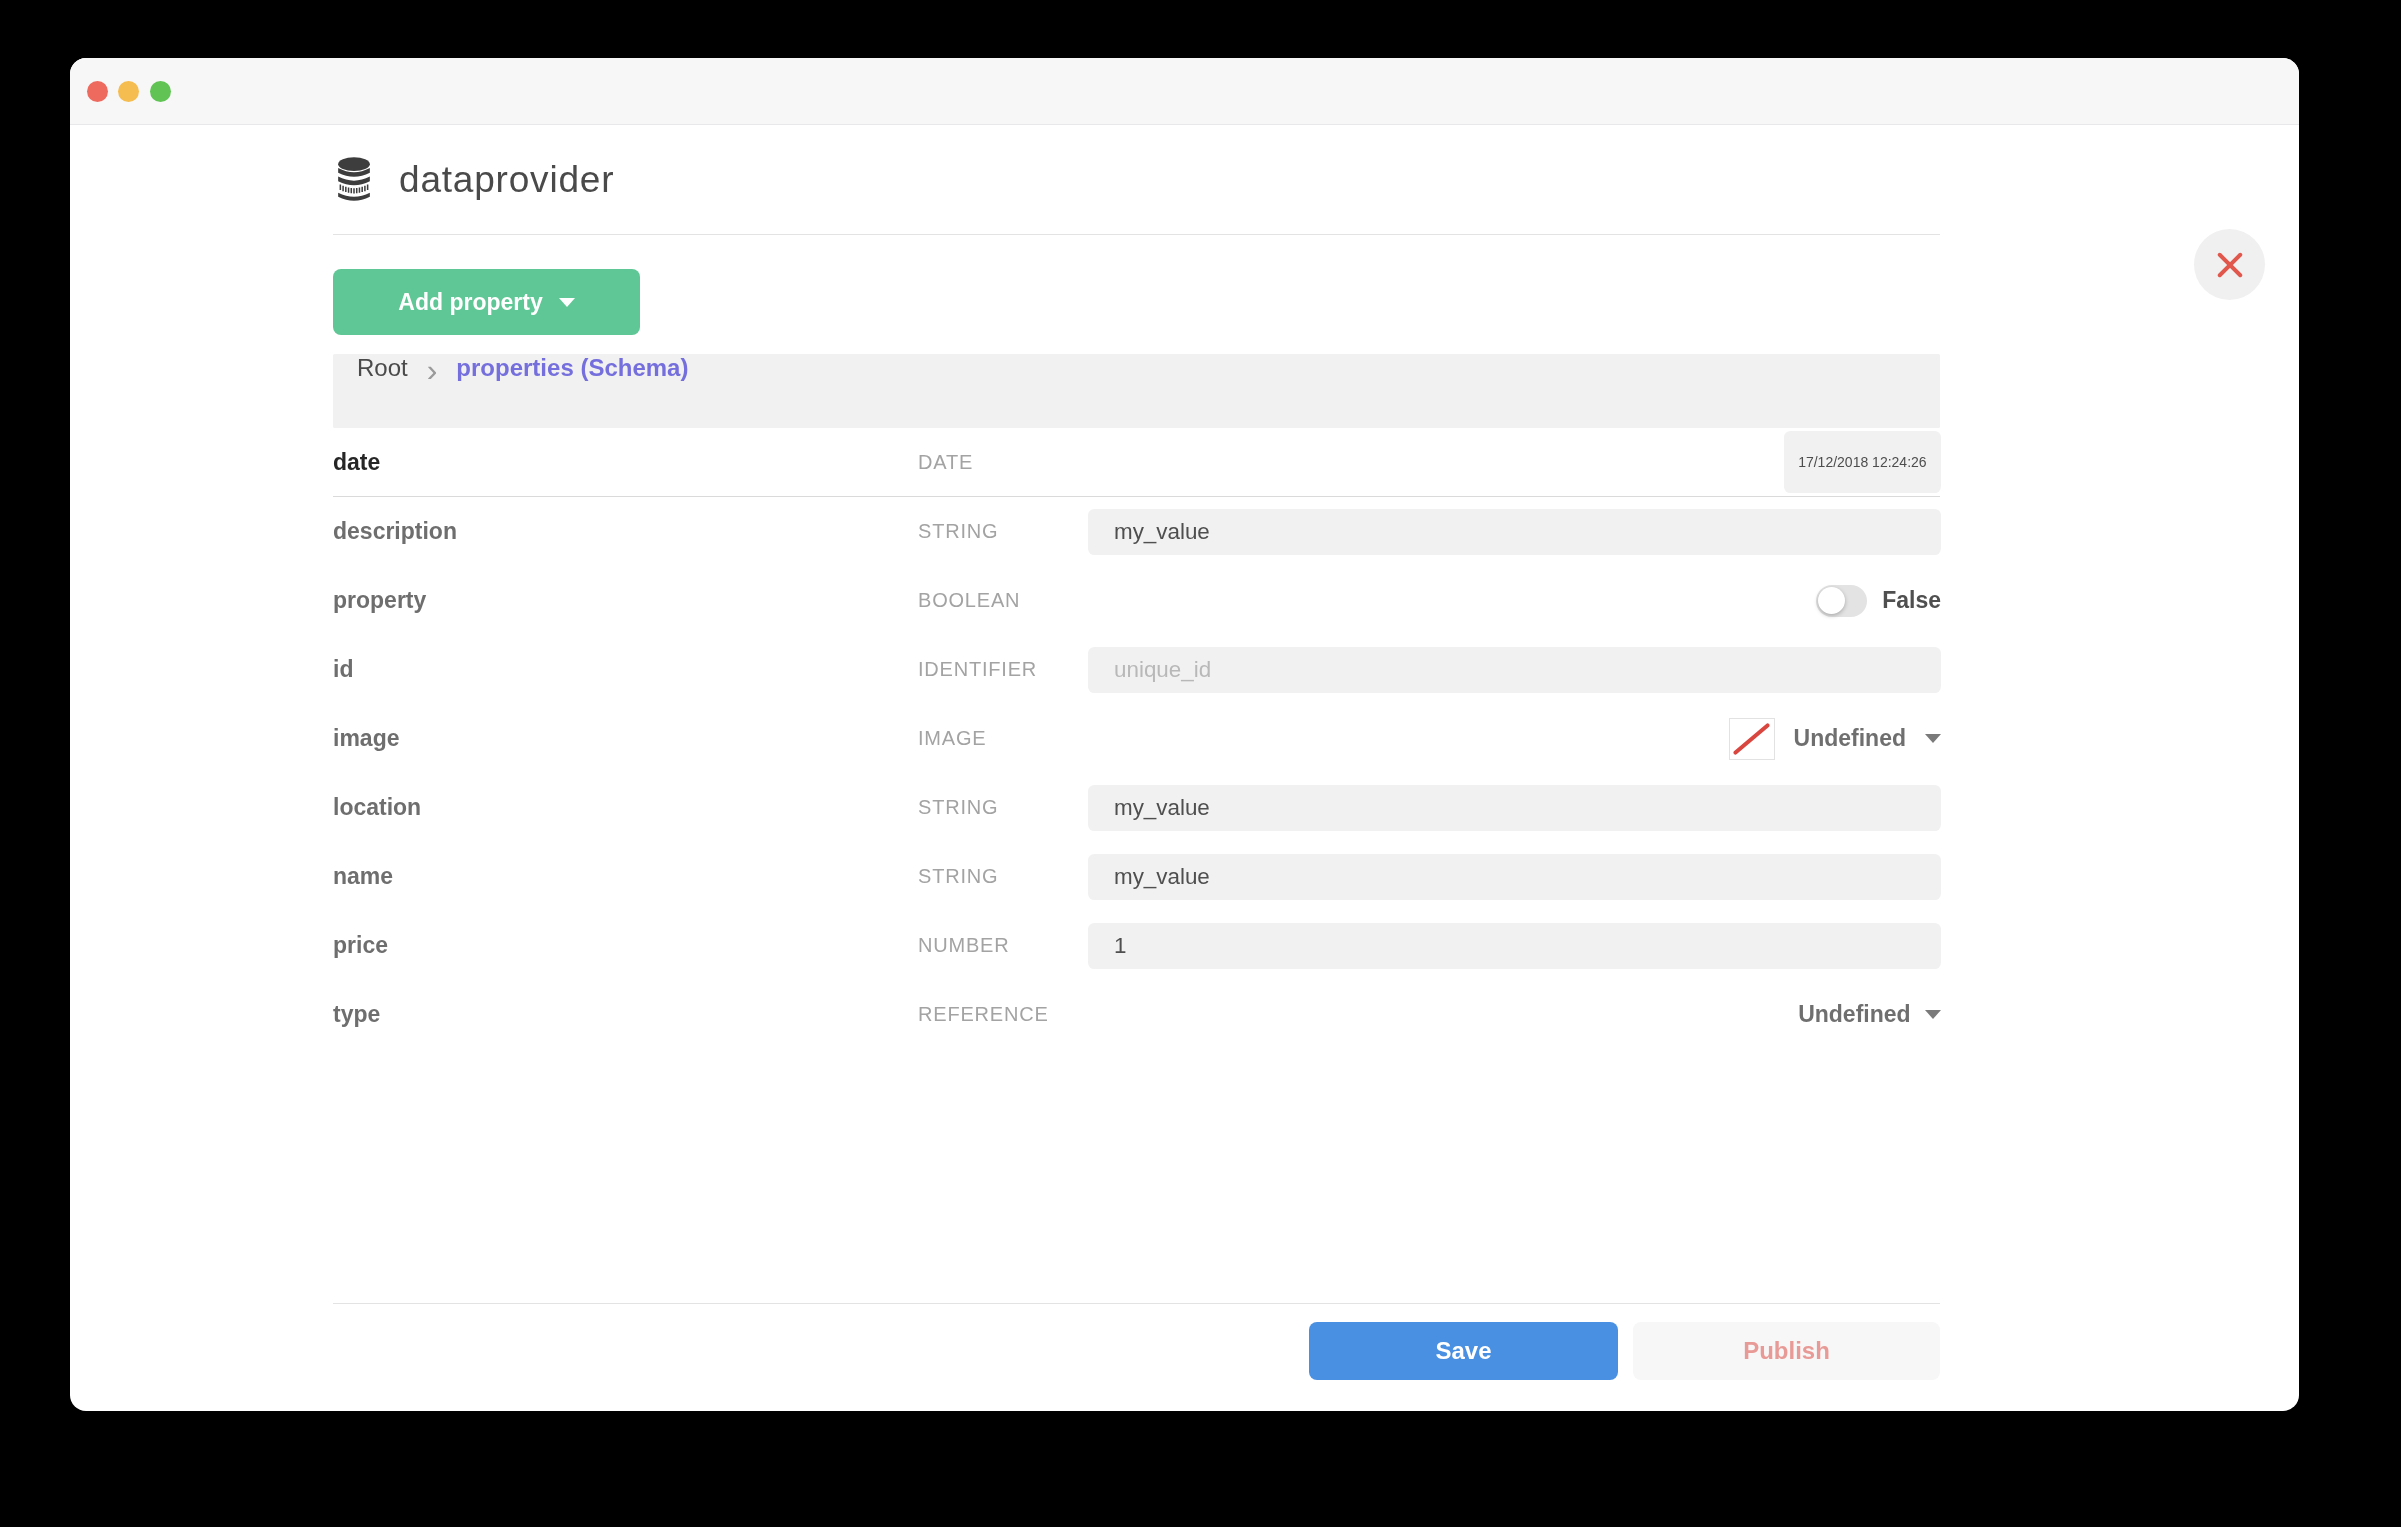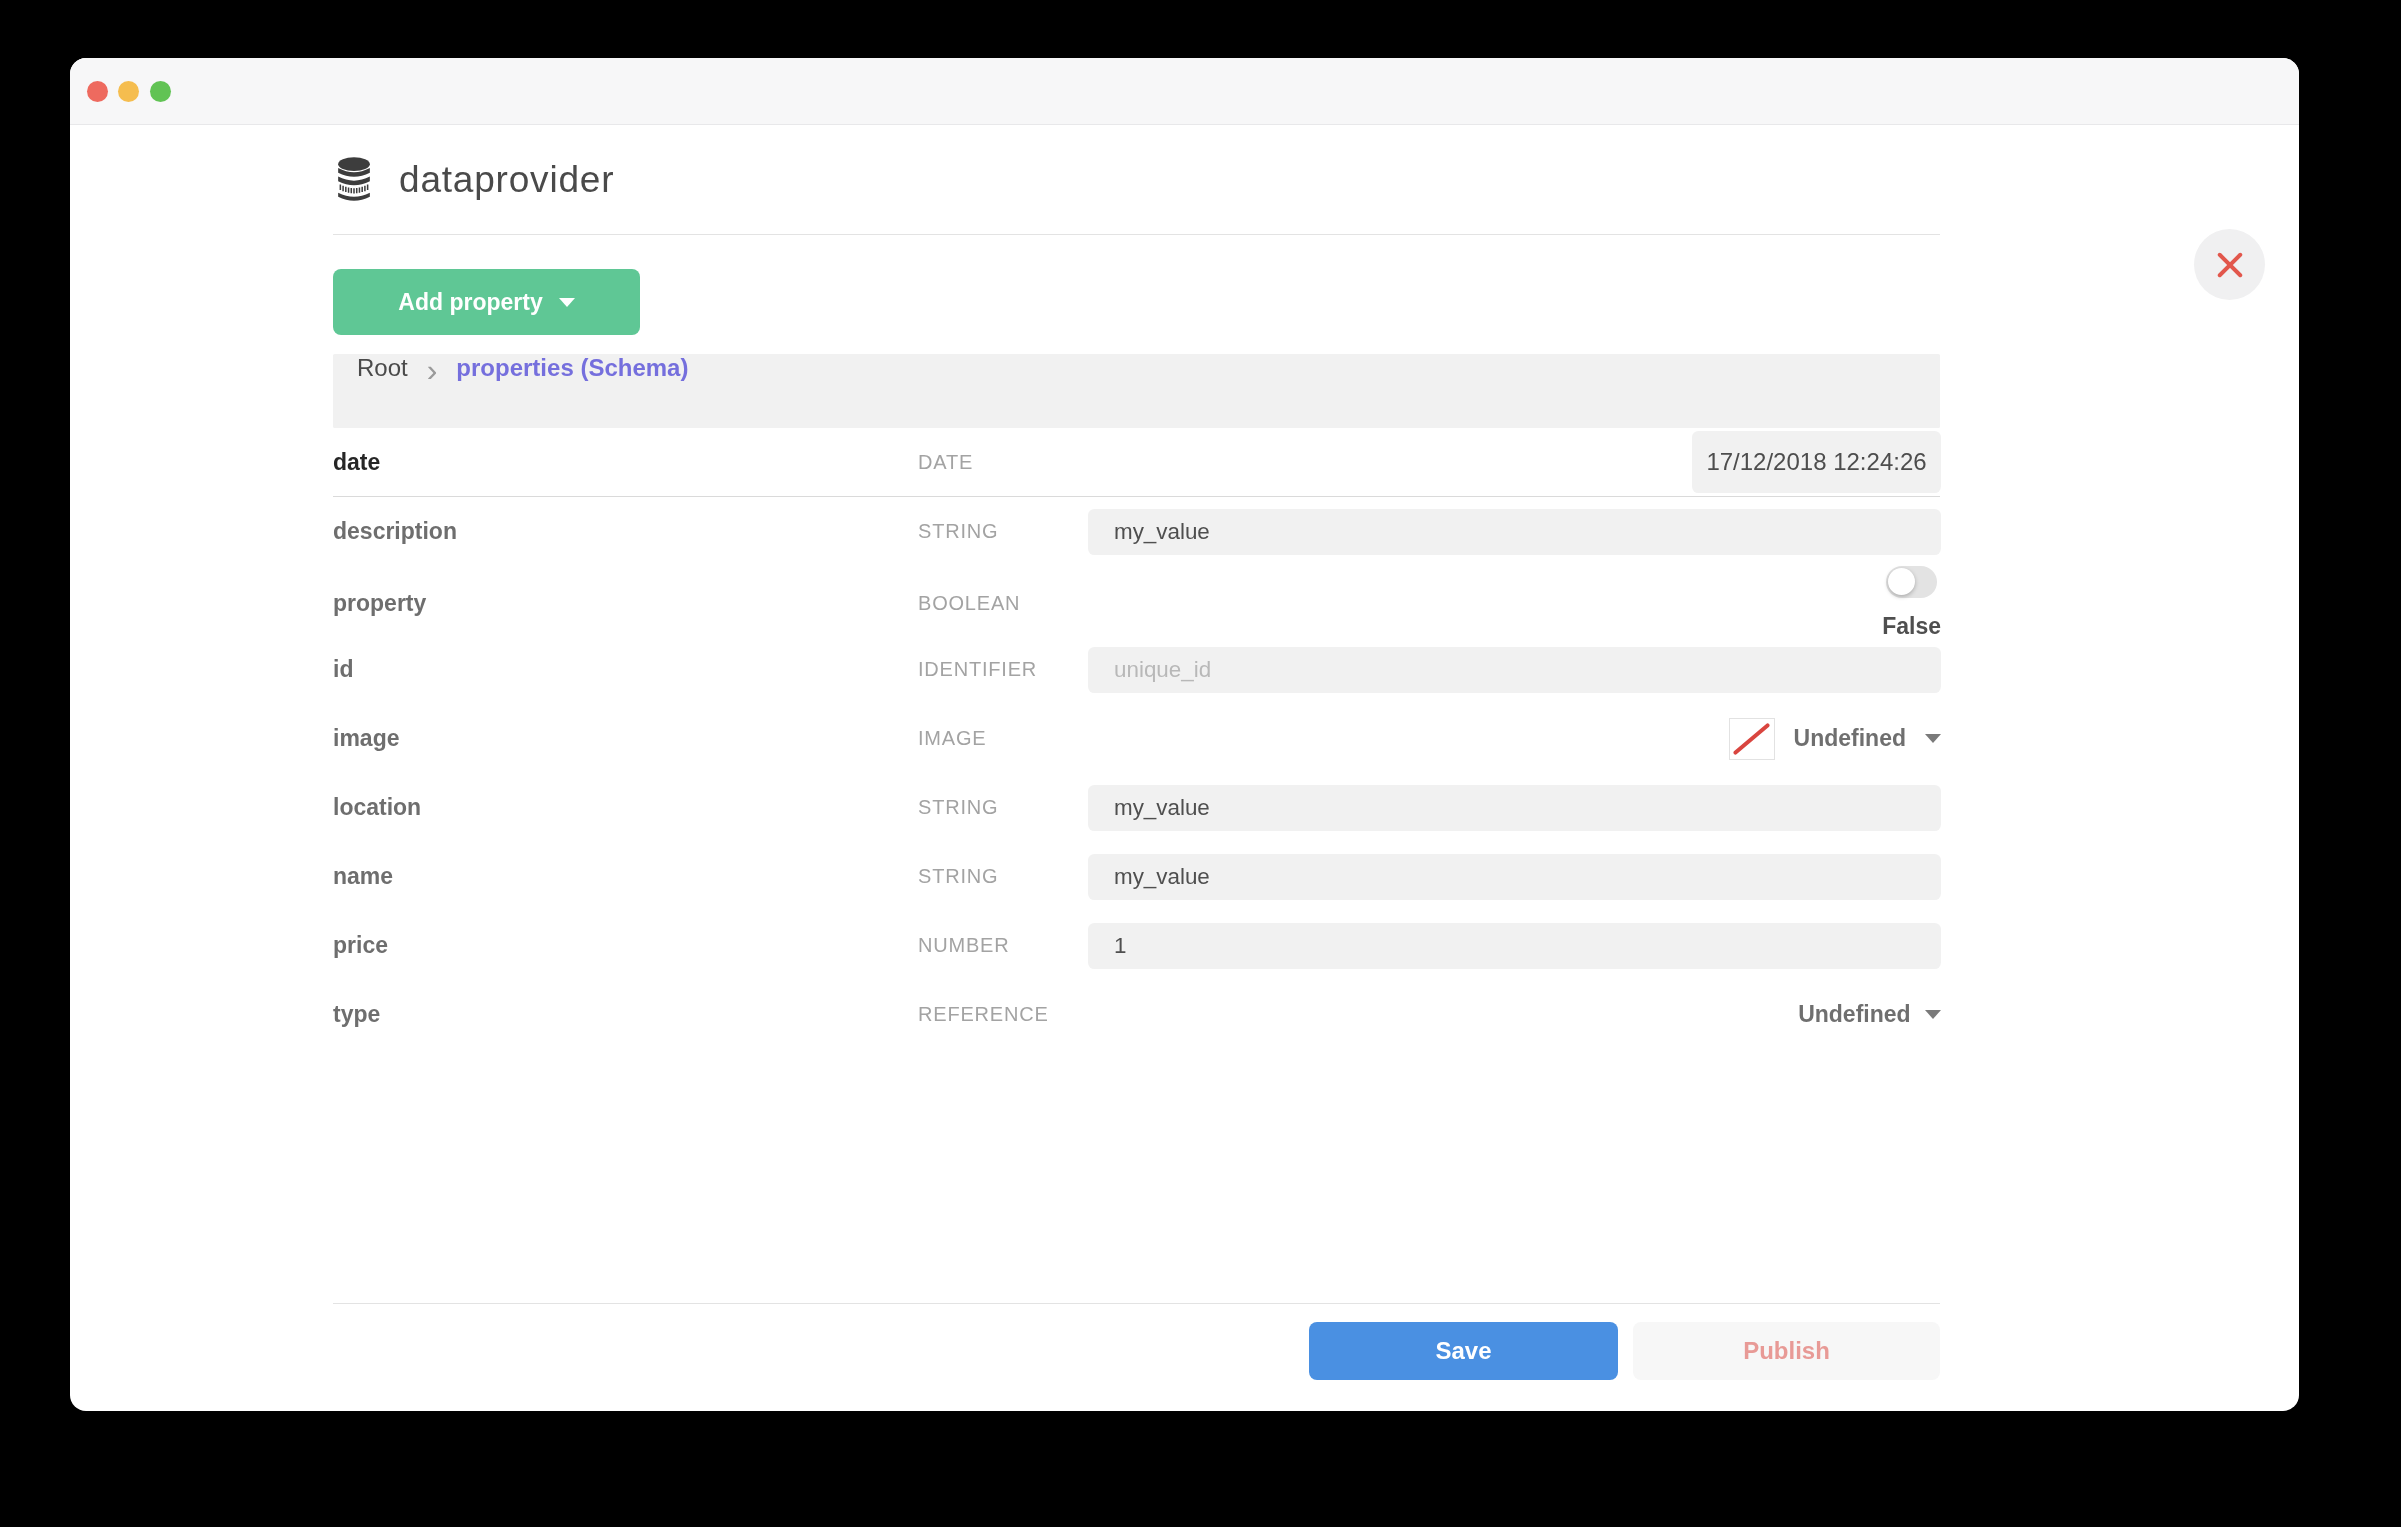--- a/index.html
+++ b/index.html
@@ -70,29 +70,29 @@
     align-items:center;
   }
   .row.highlighted { border-bottom:1.6px solid #dadada; }
   .cell.name { font-size:23px; font-weight:700; color:#6e6e6e; }
   .row.highlighted .cell.name { color:#262626; font-weight:700; }
   .cell.type { font-size:20px; color:#a3a3a3; letter-spacing:0.8px; }
   .cell.value { display:flex; align-items:center; }
   .chip {
     margin-left:auto; height:62px; border-radius:6.4px; background:#f1f1f1;
     display:flex; align-items:center; padding:0 14.4px;
-    font-size:24px; color:#4d4d4d; cursor:pointer;
+    font-size:14px; color:#4d4d4d; cursor:pointer;
   }
   .input {
     flex:1; height:46px; border:none; border-radius:6.4px; background:#f1f1f1;
     padding:0 26px; font-family:"Liberation Sans", sans-serif;
     font-size:22.4px; color:#4f4f4f;
   }
   .input::placeholder { color:#b8b8b8; }
-  .toggle-group { margin-left:auto; display:flex; align-items:center; gap:15px;flex-direction:column; }
+  .toggle-group { margin-left:auto; display:flex; align-items:center; gap:15px; }
   .toggle {
     width:51px; height:32px; border-radius:16px; background:#e3e3e3;
     position:relative; cursor:pointer;
   }
   .knob {
     position:absolute; left:1.6px; top:2.4px; width:27px; height:27px;
     border-radius:50%; background:#fff;
     box-shadow:0 1.6px 4px rgba(0,0,0,.25);
   }
   .toggle-label { font-size:23px; font-weight:600; color:#4f4f4f; }

